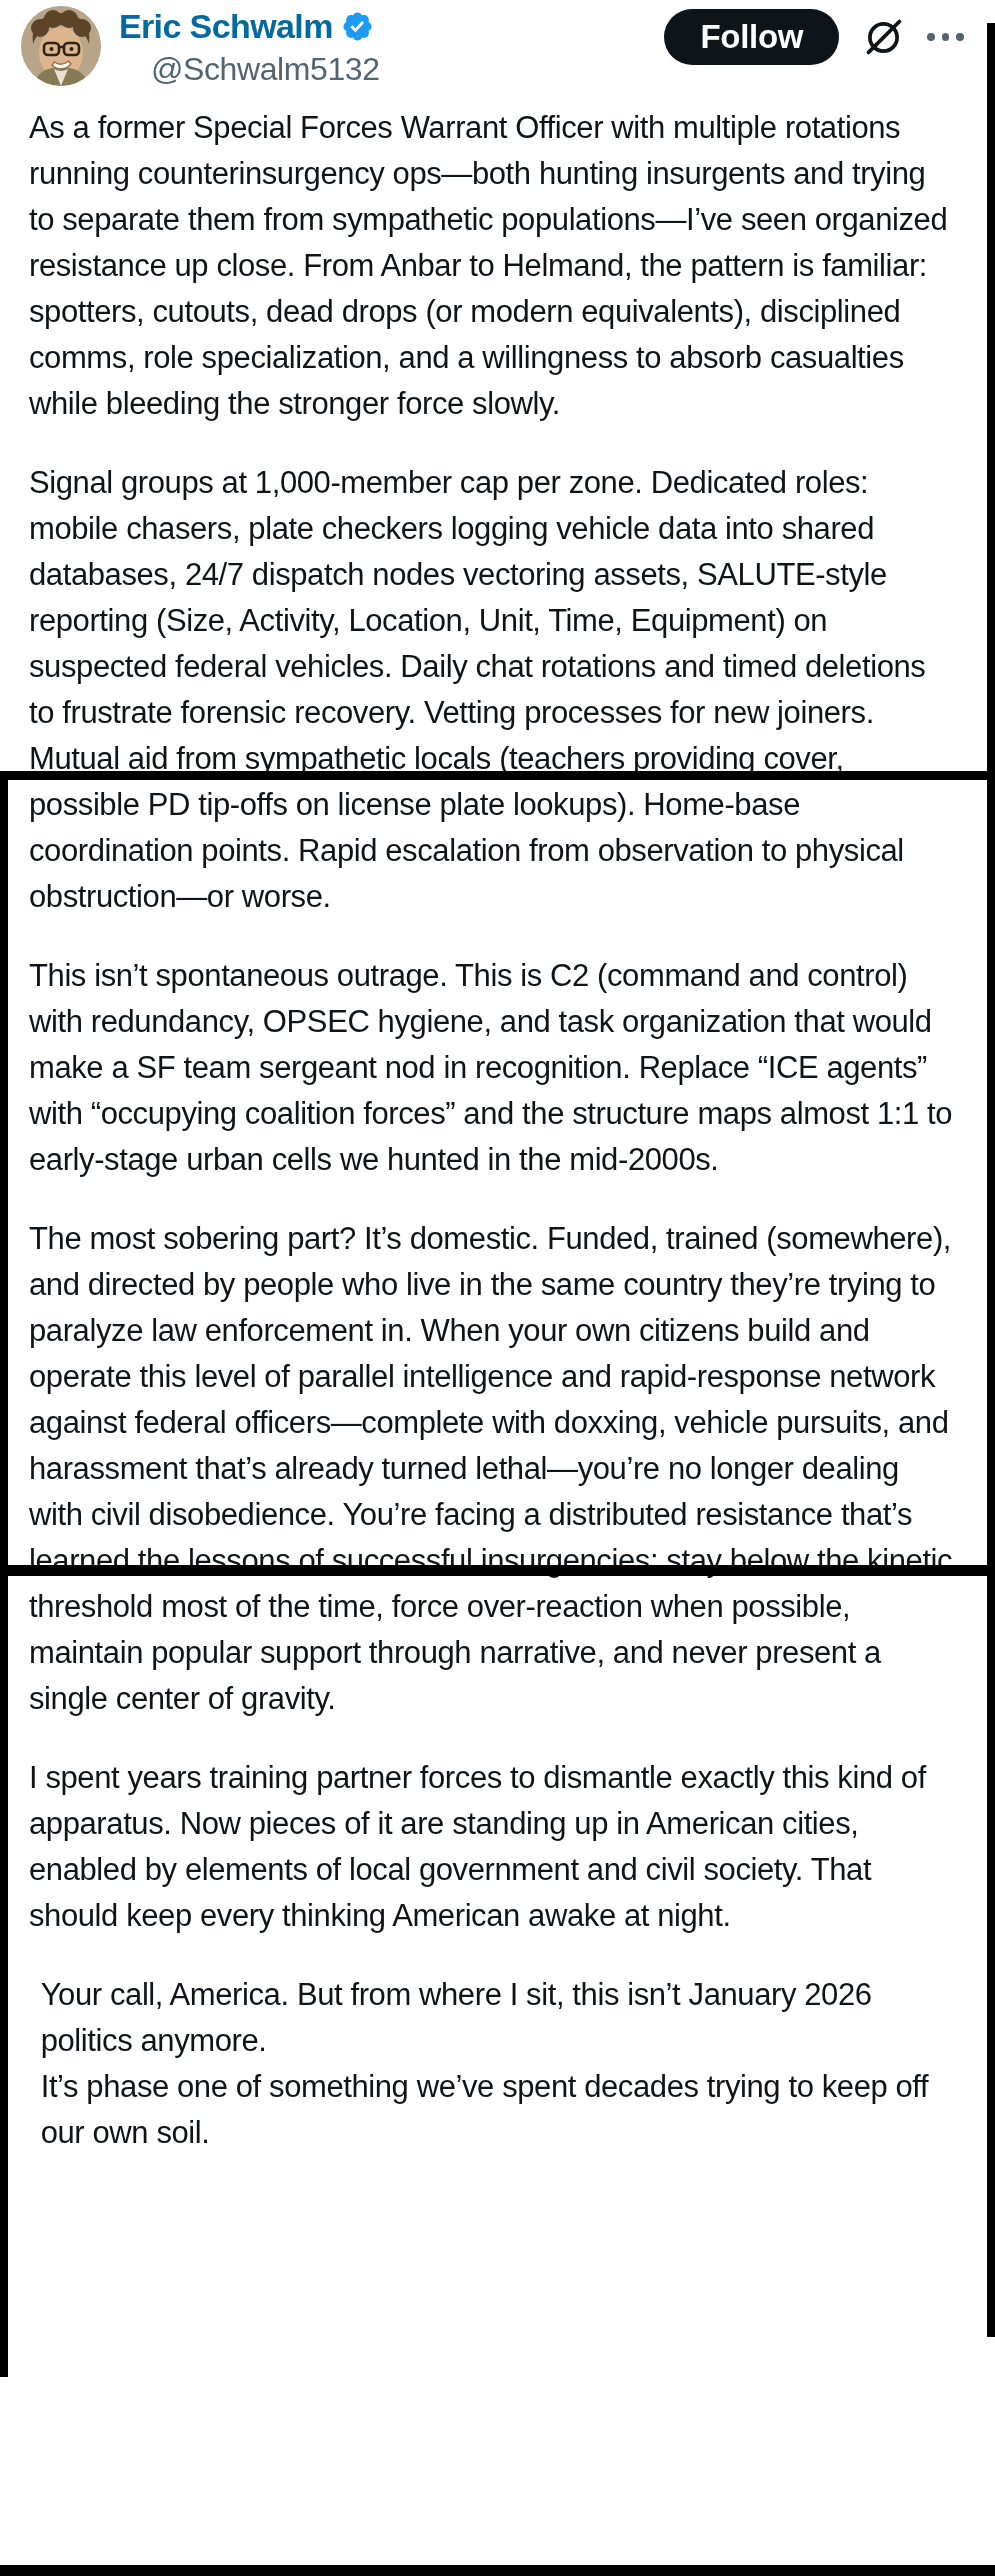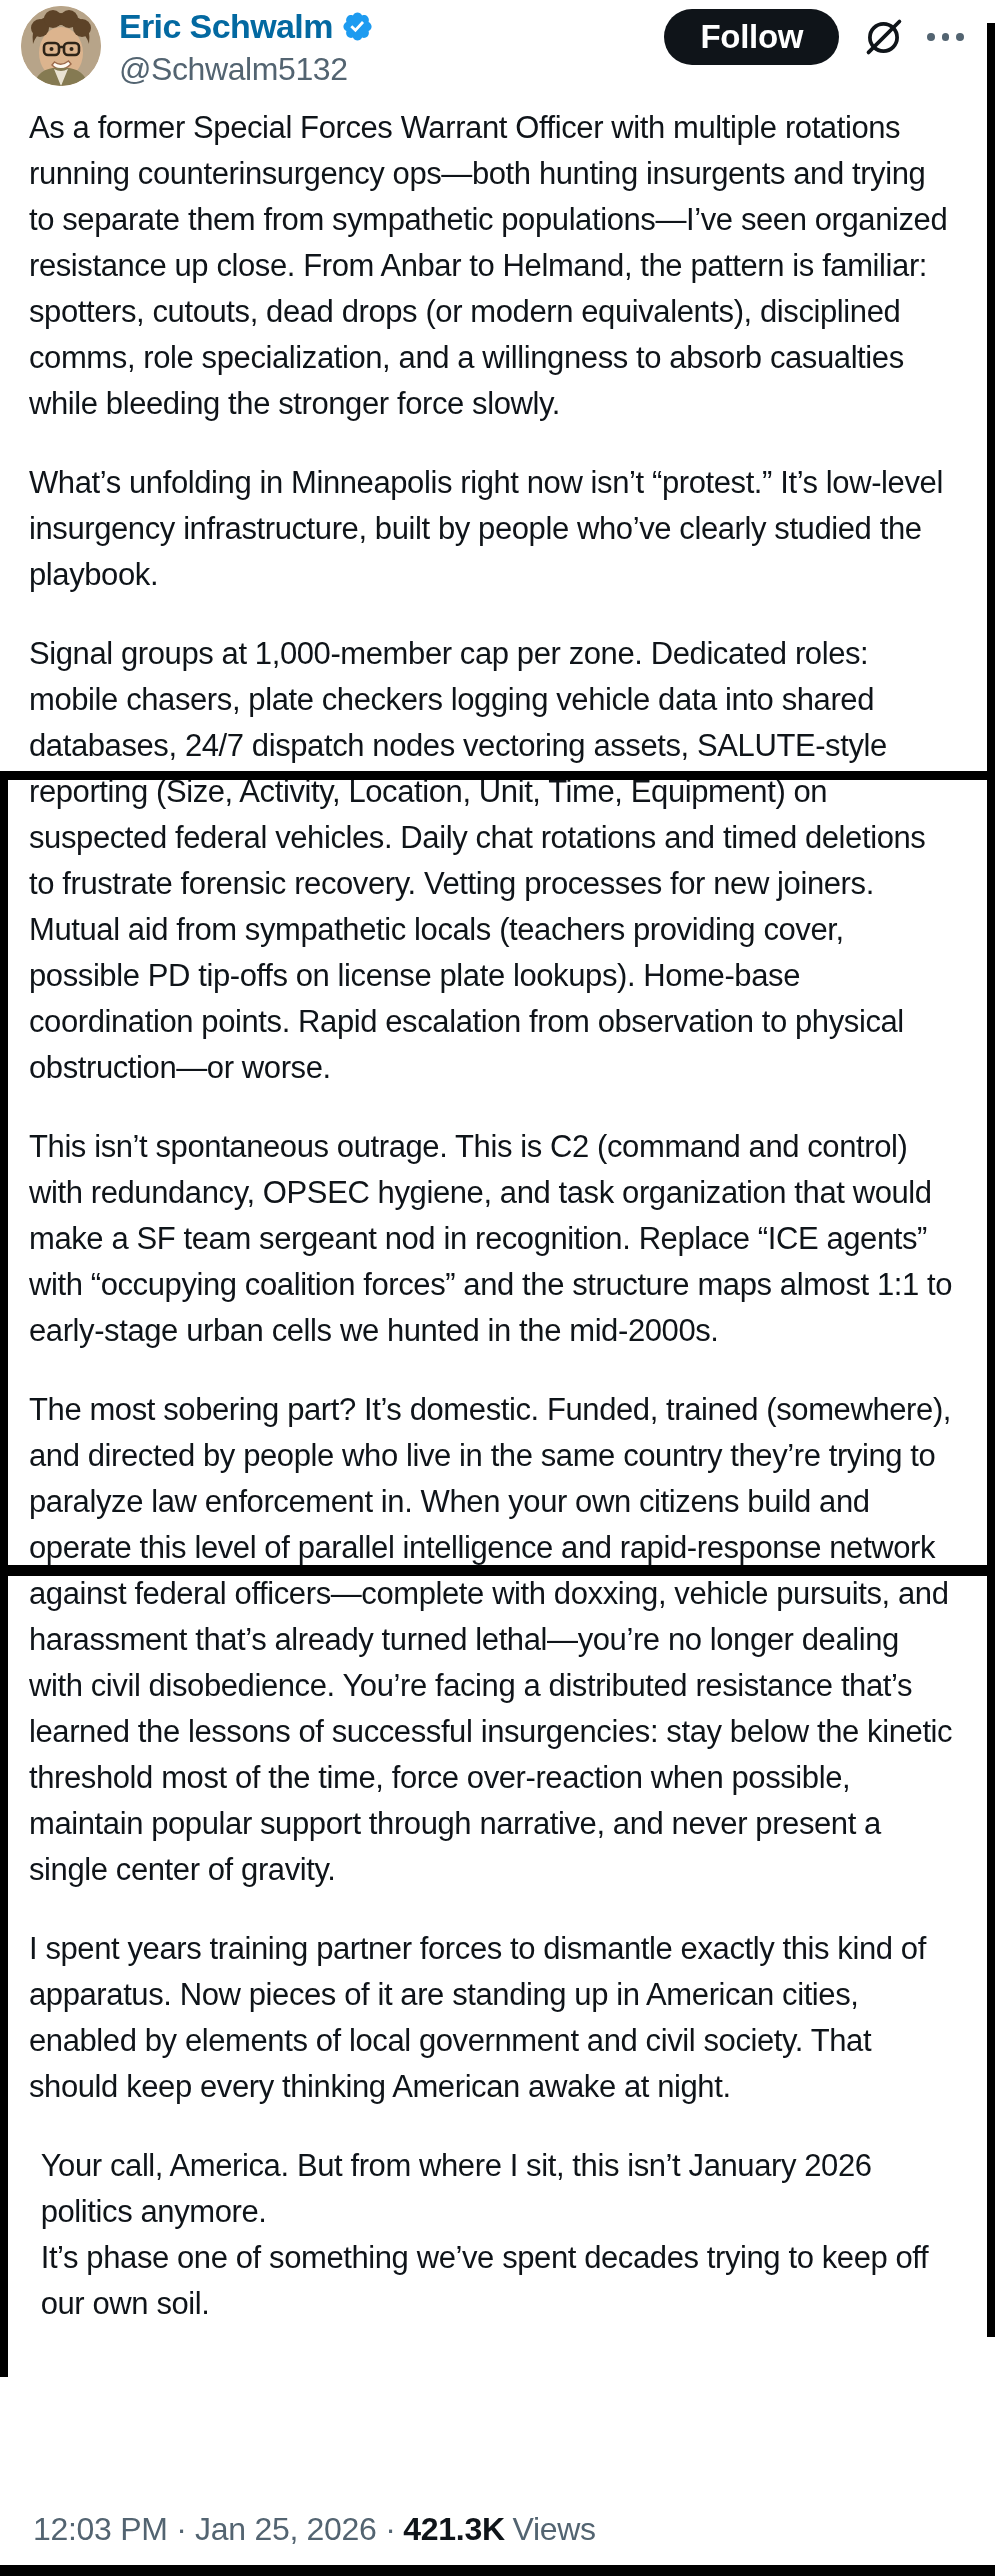--- a/index.html
+++ b/index.html
@@ -25,21 +25,21 @@
   .avatar svg { display:block; width:100%; height:100%; }
   .id-block { margin-left:17.5px; padding-top:1px; min-width:0; }
   .name-row { display:flex; align-items:center; gap:7.8px; }
   .display-name {
     font-size:34px; font-weight:bold; color:#0369a1;
     letter-spacing:-0.6px; white-space:nowrap; cursor:pointer;
   }
   .badge { width:33px; height:33px; flex:0 0 auto; }
   .handle {
     font-size:32px; color:#536471; letter-spacing:-0.4px;
-    margin-top:4.9px; cursor:pointer;
+    margin-top:4.9px; cursor:pointer;margin-left:32px;
   }
   .header-actions {
     margin-left:auto; display:flex; align-items:center;
     gap:21.4px; padding-top:2.9px; margin-right:13.6px;
   }
   .follow-btn {
     background:#0f1419; color:#ffffff;
     font-family:"Liberation Sans", sans-serif;
     font-size:33px; font-weight:bold; letter-spacing:-0.3px;
     border:none; border-radius:28px; height:56px; padding:0 36px;
@@ -133,32 +133,28 @@
             <span></span>
             <span></span>
             <span></span>
           </span>
       </button>
     </div>
   </div>
 
   <div class="tweet-body">
       <p class="para">As a former Special Forces Warrant Officer with multiple rotations running counterinsurgency ops—both hunting insurgents and trying to separate them from sympathetic populations—I’ve seen organized resistance up close. From Anbar to Helmand, the pattern is familiar: spotters, cutouts, dead drops (or modern equivalents), disciplined comms, role specialization, and a willingness to absorb casualties while bleeding the stronger force slowly.</p>
-      <p class="para">What’s unfolding in Minneapolis right now isn’t “protest.” It’s low-level insurgency infrastructure, built by people who’ve clearly studied the playbook.</p>
       <p class="para">Signal groups at 1,000-member cap per zone. Dedicated roles: mobile chasers, plate checkers logging vehicle data into shared databases, 24/7 dispatch nodes vectoring assets, SALUTE-style reporting (Size, Activity, Location, Unit, Time, Equipment) on suspected federal vehicles. Daily chat rotations and timed deletions to frustrate forensic recovery. Vetting processes for new joiners. Mutual aid from sympathetic locals (teachers providing cover, possible PD tip-offs on license plate lookups). Home-base coordination points. Rapid escalation from observation to physical obstruction—or worse.</p>
       <p class="para">This isn’t spontaneous outrage. This is C2 (command and control) with redundancy, OPSEC hygiene, and task organization that would make a SF team sergeant nod in recognition. Replace “ICE agents” with “occupying coalition forces” and the structure maps almost 1:1 to early-stage urban cells we hunted in the mid-2000s.</p>
       <p class="para">The most sobering part? It’s domestic. Funded, trained (somewhere), and directed by people who live in the same country they’re trying to paralyze law enforcement in. When your own citizens build and operate this level of parallel intelligence and rapid-response network against federal officers—complete with doxxing, vehicle pursuits, and harassment that’s already turned lethal—you’re no longer dealing with civil disobedience. You’re facing a distributed resistance that’s learned the lessons of successful insurgencies: stay below the kinetic threshold most of the time, force over-reaction when possible, maintain popular support through narrative, and never present a single center of gravity.</p>
       <p class="para">I spent years training partner forces to dismantle exactly this kind of apparatus. Now pieces of it are standing up in American cities, enabled by elements of local government and civil society. That should keep every thinking American awake at night.</p>
       <p class="para closing">Your call, America. But from where I sit, this isn’t January 2026 politics anymore.
 It’s phase one of something we’ve spent decades trying to keep off our own soil.</p>
     </div>
 
-  <div class="tweet-meta">
-    <span>12:03 PM · Jan 25, 2026 ·</span><span class="views-count">421.3K</span><span>Views</span>
-  </div>
 
   <div class="seam seam-h1"></div>
   <div class="seam seam-h2"></div>
   <div class="seam seam-left"></div>
   <div class="seam seam-right"></div>
   <div class="seam seam-bottom"></div>
 
 </div>
 
 

